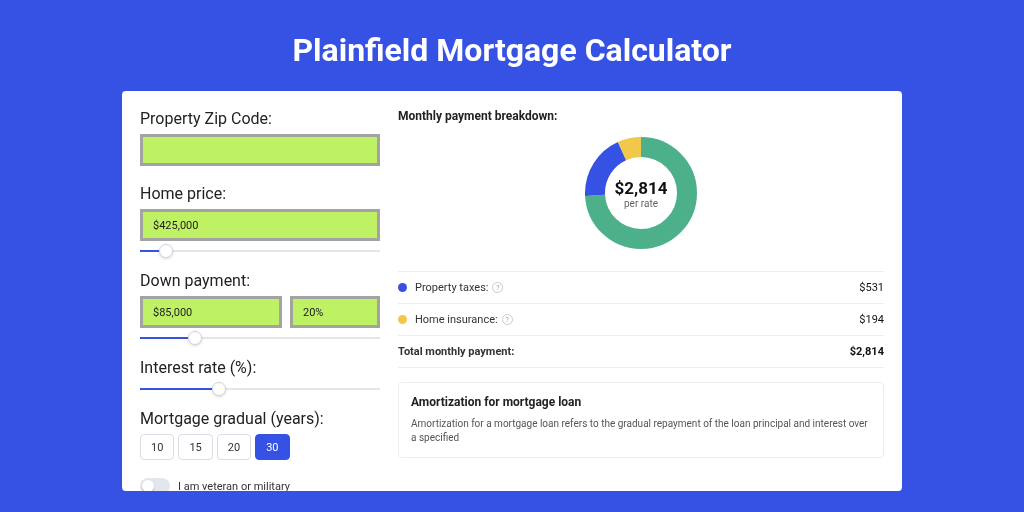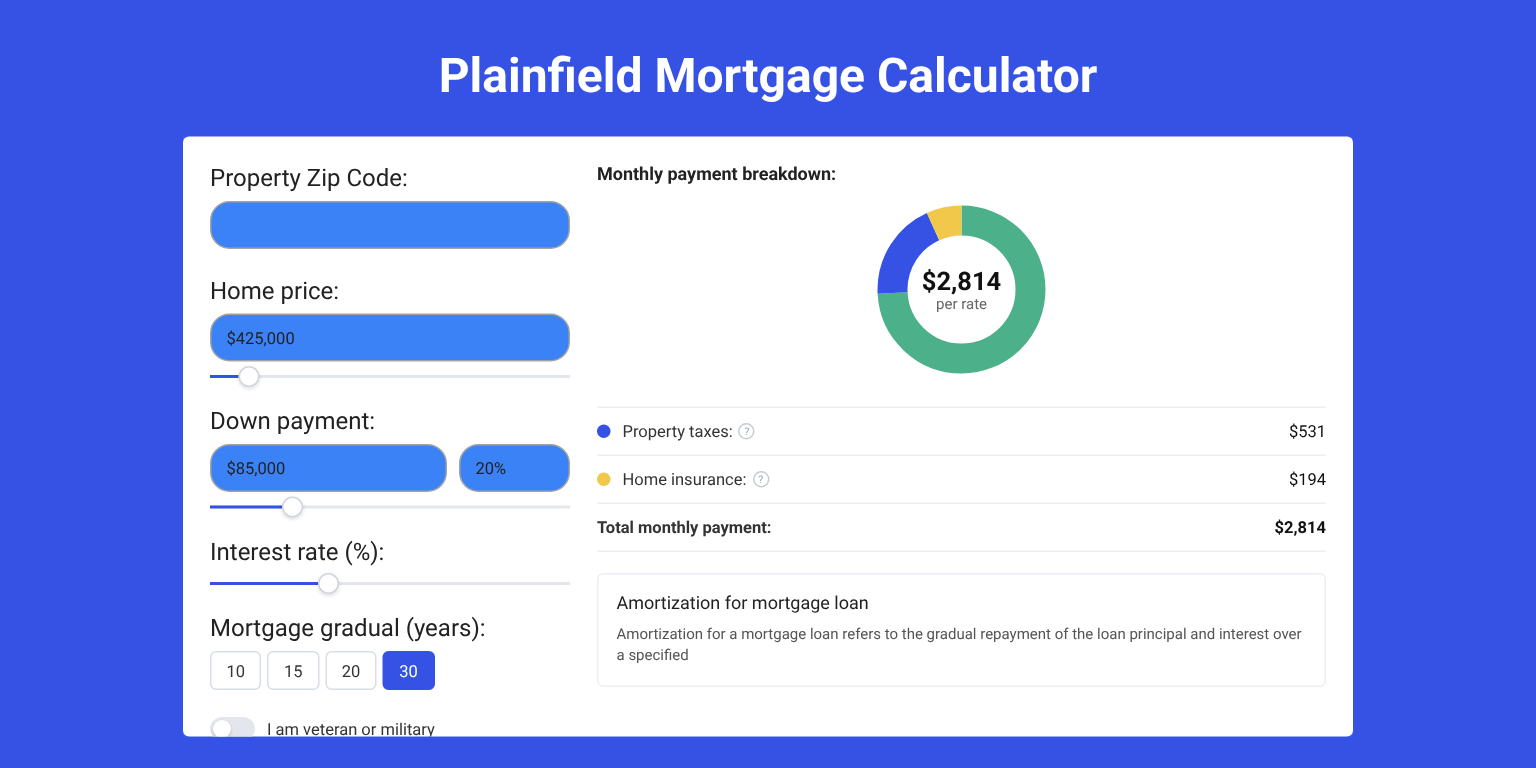--- a/index.html
+++ b/index.html
@@ -3,29 +3,29 @@
 <meta charset="utf-8">
 <style>
 *{box-sizing:border-box;margin:0;padding:0;font-family:-apple-system,BlinkMacSystemFont,"Segoe UI",Roboto,Helvetica,Arial,sans-serif}
 body{width:1024px;height:512px;background:#3652e5;overflow:hidden}
 .page-title{text-align:center;color:#fff;font-size:32px;font-weight:700;padding:31px 0 22px}
 .outer{width:780px;margin:0 auto;background:#3c5aff;padding:0 0 0 0}
 .card{background:#fff;border-radius:4px;margin:0 auto;width:780px;padding:18px 18px 0;display:flex;gap:18px;height:400px;overflow:hidden}
 .left{width:240px;flex-shrink:0}
 .right{flex:1;min-width:0}
 .label{font-size:16px;color:#222;margin-bottom:6px}
-.input{width:100%;height:32px;border:1px solid #a3a3a3;border-radius:13px;padding:0 10px;font-size:11px;color:#222;background:#3b82f6}
+.input{width:100%;height:32px;border:3px solid #a3a3a3;border-radius:0;padding:0 10px;font-size:11px;color:#222;background:#bef264}
 .field{margin-bottom:4px}
 .slider-track{position:relative;height:12px;margin-bottom:14px}
 .slider-line{position:absolute;top:5px;left:0;right:0;height:2px;background:#e3e6ec}
 .slider-fill{position:absolute;top:5px;left:0;height:2px;background:#3652e5}
 .slider-handle{position:absolute;top:-1px;width:14px;height:14px;border-radius:50%;background:#fff;border:1px solid #cfd4df;box-shadow:0 1px 3px rgba(0,0,0,.15)}
 .row2{display:flex;gap:8px}
 .row2 .input:first-child{flex:1}
-.row2 .input:last-child{width:74px}
+.row2 .input:last-child{width:90px}
 .seg{display:flex;gap:4px;margin-bottom:18px}
 .seg-btn{border:1px solid #d8dde6;background:#fff;border-radius:4px;height:26px;padding:0 10px;font-size:11px;color:#333;cursor:pointer}
 .seg-btn.active{background:#3652e5;color:#fff;border-color:#3652e5}
 .toggle-row{display:flex;align-items:center;gap:8px;font-size:11px;color:#333}
 .toggle{width:30px;height:16px;background:#e3e6ec;border-radius:10px;position:relative;cursor:pointer}
 .toggle::after{content:"";position:absolute;left:2px;top:2px;width:12px;height:12px;background:#fff;border-radius:50%;box-shadow:0 1px 2px rgba(0,0,0,.2)}
 .section-title{font-size:12px;font-weight:700;color:#222;margin-bottom:10px}
 .donut-wrap{display:flex;justify-content:center;margin:4px 0 18px}
 .donut{position:relative;width:120px;height:120px}
 .donut svg{transform:rotate(-90deg)}
@@ -34,21 +34,21 @@
 .donut-center .sm{font-size:10px;color:#666}
 .legend{border-top:1px solid #eceef3}
 .legend-row{display:flex;align-items:center;padding:9px 0;border-bottom:1px solid #eceef3;font-size:11px;color:#333}
 .dot{width:9px;height:9px;border-radius:50%;margin-right:8px;flex-shrink:0}
 .legend-row .lbl{flex:1;display:flex;align-items:center;gap:4px}
 .legend-row .val{font-weight:400;color:#111}
 .legend-row.total{font-weight:700}
 .legend-row.total .val{font-weight:700}
 .info{width:11px;height:11px;border:1px solid #c6cbd6;border-radius:50%;display:inline-flex;align-items:center;justify-content:center;font-size:7px;color:#9aa0ad}
 .amort{margin-top:14px;border:1px solid #eceef3;border-radius:4px;padding:12px}
-.amort-title{font-size:12px;font-weight:400;color:#222;margin-bottom:8px}
+.amort-title{font-size:12px;font-weight:700;color:#222;margin-bottom:8px}
 .amort-text{font-size:10px;color:#555;line-height:1.4}
 </style>
 </head>
 <body>
 
 <h1 class="page-title">Plainfield Mortgage Calculator</h1>
 
 <div class="outer">
 <div class="card">
 

